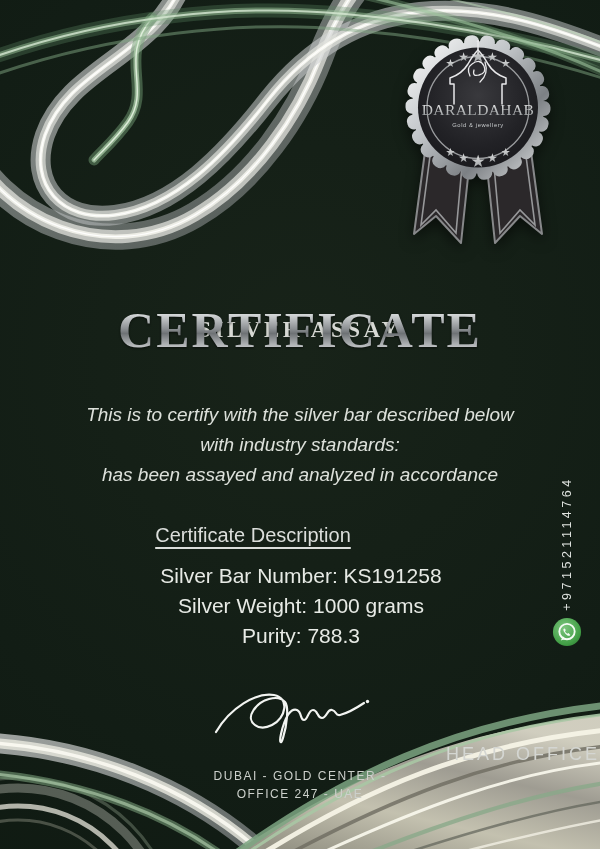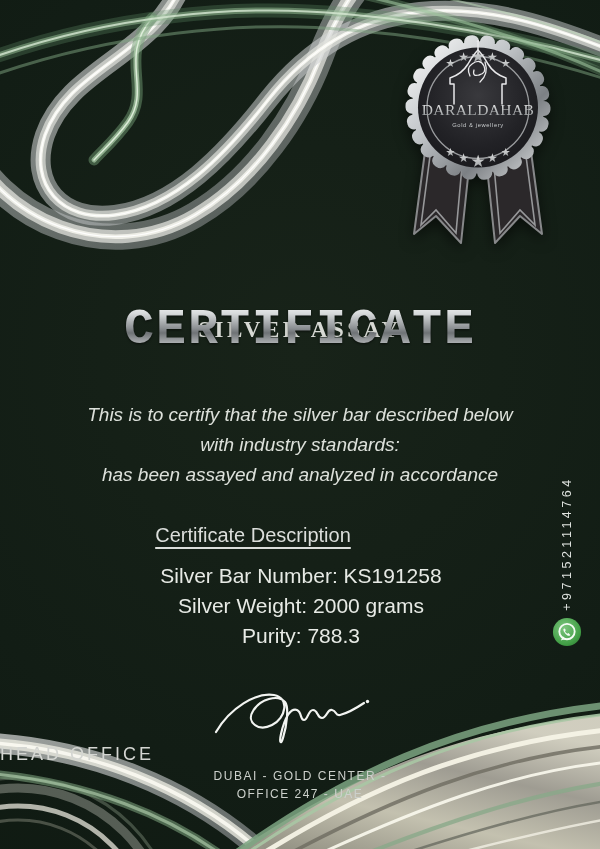--- a/index.html
+++ b/index.html
@@ -11,39 +11,39 @@
   .page *{box-sizing:border-box;}
   svg.deco{position:absolute;left:0;top:0;width:600px;height:849px;pointer-events:none;}
   svg.badge{position:absolute;left:390px;top:28px;width:176px;height:225px;filter:drop-shadow(0 5px 7px rgba(0,0,0,.55));}
   .kicker{
     position:absolute;left:0;top:273px;width:600px;text-align:center;
     font-family:"Liberation Serif", serif;font-size:23px;letter-spacing:3.5px;
     color:#d7d9d4;font-weight:600;margin-top:44px;
   }
   .main-title{
     position:absolute;left:0;top:301px;width:600px;text-align:center;
-    font-family:Liberation Mono, monospace;font-size:50px;letter-spacing:2px;font-weight:600;
+    font-family:Liberation Serif, serif;font-size:50px;letter-spacing:2px;font-weight:600;
     color:#c9ccce;
     filter:drop-shadow(0 1px 1px rgba(0,0,0,.55));
   }
   @supports ((-webkit-background-clip:text) or (background-clip:text)){
     .main-title{
       background:linear-gradient(180deg,#ffffff 0%,#d7dadb 22%,#8b8f92 48%,#6e7275 56%,#b9bcbe 78%,#efefef 100%);
       -webkit-background-clip:text;background-clip:text;color:transparent;
     }
   }
   .intro{position:absolute;left:0;top:400px;width:600px;text-align:center;
     font-style:italic;font-size:19px;line-height:30px;color:#dde1db;}
   .desc-heading{position:absolute;left:0;top:522px;width:506px;text-align:center;
     font-size:20px;line-height:26px;color:#dbdedb;
     text-decoration:underline;text-underline-offset:5px;text-decoration-thickness:1.5px;}
   .desc-lines{position:absolute;left:1px;top:561px;width:600px;text-align:center;
     font-size:21px;line-height:30px;color:#e7eae5;}
   svg.signature{position:absolute;left:212px;top:682px;width:160px;height:64px;}
-  .office{position:absolute;left:0;top:743px;width:600px;text-align:left;
+  .office{position:absolute;left:0;top:743px;width:600px;text-align:right;
     font-size:18px;line-height:22px;letter-spacing:3px;color:#d4d6d2;font-weight:500;}
   .addr{position:absolute;left:0;width:600px;text-align:center;
     font-size:12px;line-height:16px;letter-spacing:1.5px;color:#ccd0cb;font-weight:500;}
   .addr1{top:768px;text-align:center;} .addr2{top:786px;}
   .phone{
     position:absolute;left:487px;top:536px;width:160px;height:15px;text-align:center;
     transform:rotate(-90deg);transform-origin:center;
     font-size:12.5px;letter-spacing:3.5px;color:#dfe3df;font-weight:500;white-space:nowrap;
   }
   .wa{position:absolute;left:552px;top:617px;width:30px;height:30px;}
@@ -175,29 +175,29 @@
     </g>
 
     <text x="88" y="87" text-anchor="middle" font-family="Liberation Serif, serif" font-size="15.5" letter-spacing="0.4" fill="url(#gStar)">DARALDAHAB</text>
     <text x="88" y="99" text-anchor="middle" font-family="Liberation Sans, sans-serif" font-size="5.8" letter-spacing="0.6" fill="#c9ccce">Gold &amp; jewellery</text>
   </svg>
 
   <div class="kicker">SILVER ASSAY</div>
   <div class="main-title">CERTIFICATE</div>
 
   <div class="intro">
-    <div>This is to certify that the silver bar described below</div>
+    <div>This is to certify with the silver bar described below</div>
     <div>with industry standards:</div>
     <div>has been assayed and analyzed in accordance</div>
   </div>
 
   <div class="desc-heading">Certificate Description</div>
   <div class="desc-lines">
     <div>Silver Bar Number: KS191258</div>
-    <div>Silver Weight: 2000 grams</div>
+    <div>Silver Weight: 1000 grams</div>
     <div>Purity: 788.3</div>
   </div>
 
   <svg class="signature" viewBox="0 0 160 64" fill="none">
     <path d="M4,50 C18,26 44,10 62,13 C78,16 74,36 60,43 C46,50 34,40 41,29 C48,17 66,12 73,20 C77,25 75,43 71,56 C69,63 67,61 69,52 C73,34 79,26 85,28 C90,30 88,38 92,38 C96,38 96,28 101,28 C106,28 105,36 110,36 C115,36 115,27 120,28 C125,29 123,34 128,33 C136,31 146,25 152,21" stroke="#f2f4f1" stroke-width="2.2" stroke-linecap="round" stroke-linejoin="round"></path>
     <circle cx="155.5" cy="19.5" r="1.7" fill="#f2f4f1"></circle>
   </svg>
 
   <div class="office">HEAD OFFICE</div>
   <div class="addr addr1">DUBAI - GOLD CENTER -</div>

